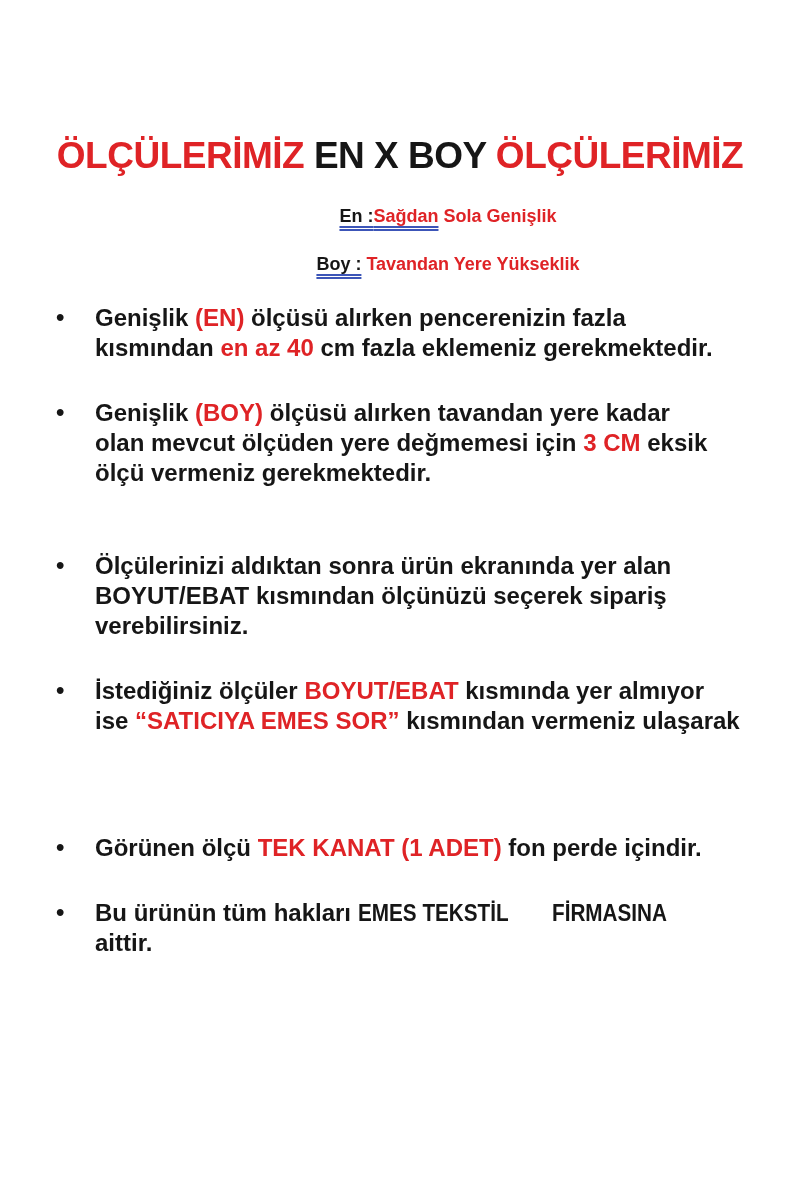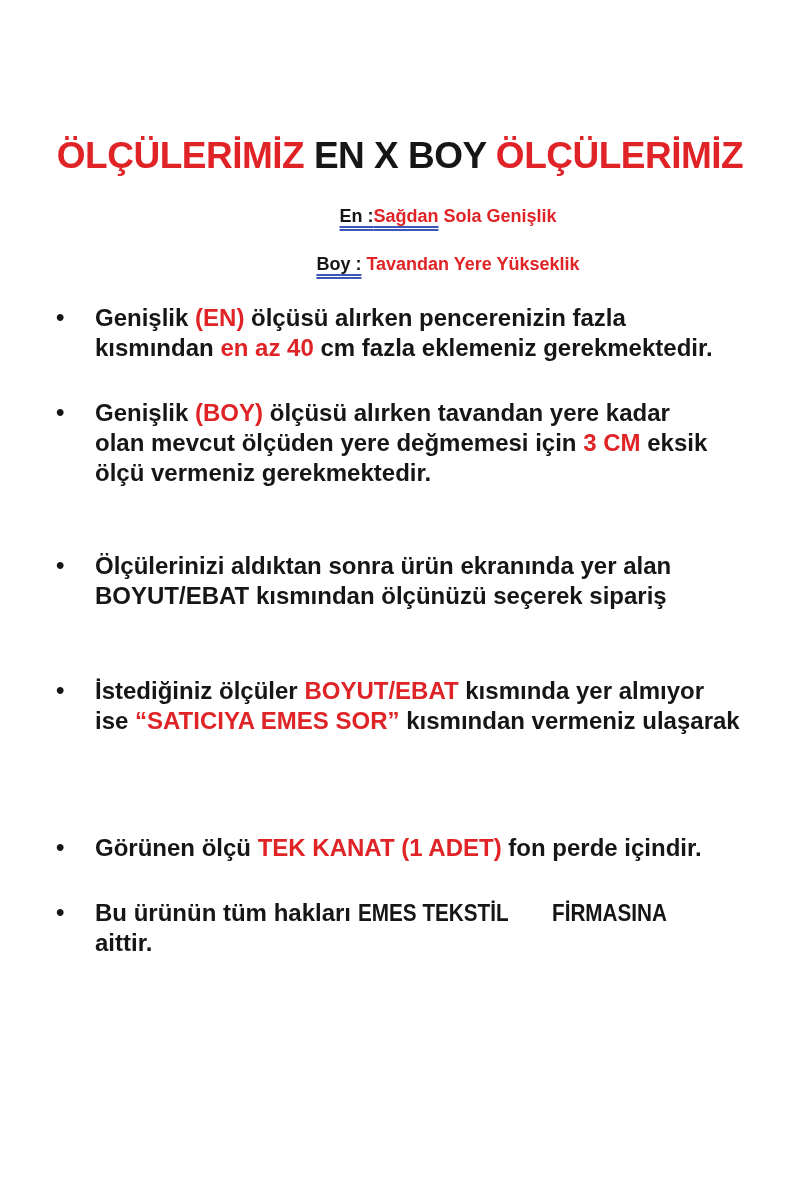--- a/index.html
+++ b/index.html
@@ -57,21 +57,21 @@
     <span><span class="k">Genişlik </span><span class="r">(EN)</span><span class="k"> ölçüsü alırken pencerenizin fazla</span><br><span class="k">kısmından </span><span class="r">en az 40</span><span class="k"> cm fazla eklemeniz gerekmektedir.</span></span>
   </div>
 
   <div class="bullet b2">
     <span class="marker">•</span>
     <span><span class="k">Genişlik </span><span class="r">(BOY)</span><span class="k"> ölçüsü alırken tavandan yere kadar</span><br><span class="k">olan mevcut ölçüden yere değmemesi için </span><span class="r">3 CM</span><span class="k"> eksik</span><br><span class="k">ölçü vermeniz gerekmektedir.</span></span>
   </div>
 
   <div class="bullet b3">
     <span class="marker">•</span>
-    <span><span class="k">Ölçülerinizi aldıktan sonra ürün ekranında yer alan</span><br><span class="k">BOYUT/EBAT kısmından ölçünüzü seçerek sipariş</span><br></span>
+    <span><span class="k">Ölçülerinizi aldıktan sonra ürün ekranında yer alan</span><br><span class="k">BOYUT/EBAT kısmından ölçünüzü seçerek sipariş</span><br><span class="k">verebilirsiniz.</span></span>
   </div>
 
   <div class="bullet b4">
     <span class="marker">•</span>
     <span><span class="k">İstediğiniz ölçüler </span><span class="r">BOYUT/EBAT</span><span class="k"> kısmında yer almıyor</span><br><span class="k">ise </span><span class="r">“SATICIYA EMES SOR”</span><span class="k"> kısmından vermeniz ulaşarak</span><br></span>
   </div>
 
   <div class="bullet b5">
     <span class="marker">•</span>
     <span><span class="k">Görünen ölçü </span><span class="r">TEK KANAT (1 ADET)</span><span class="k"> fon perde içindir.</span></span>

